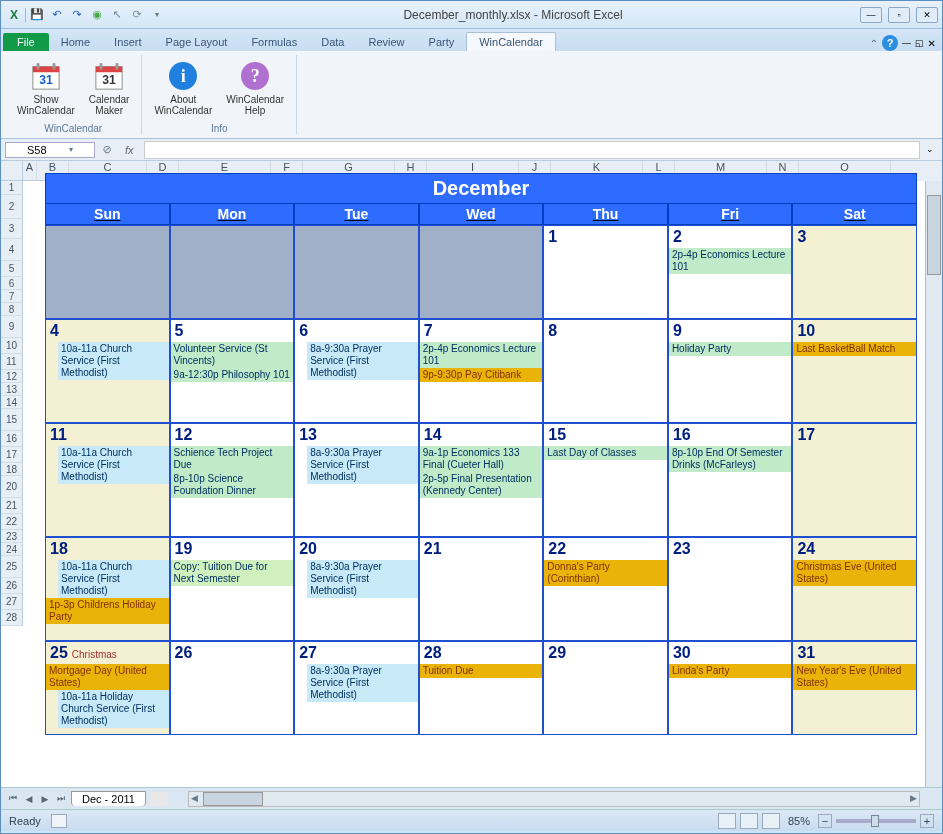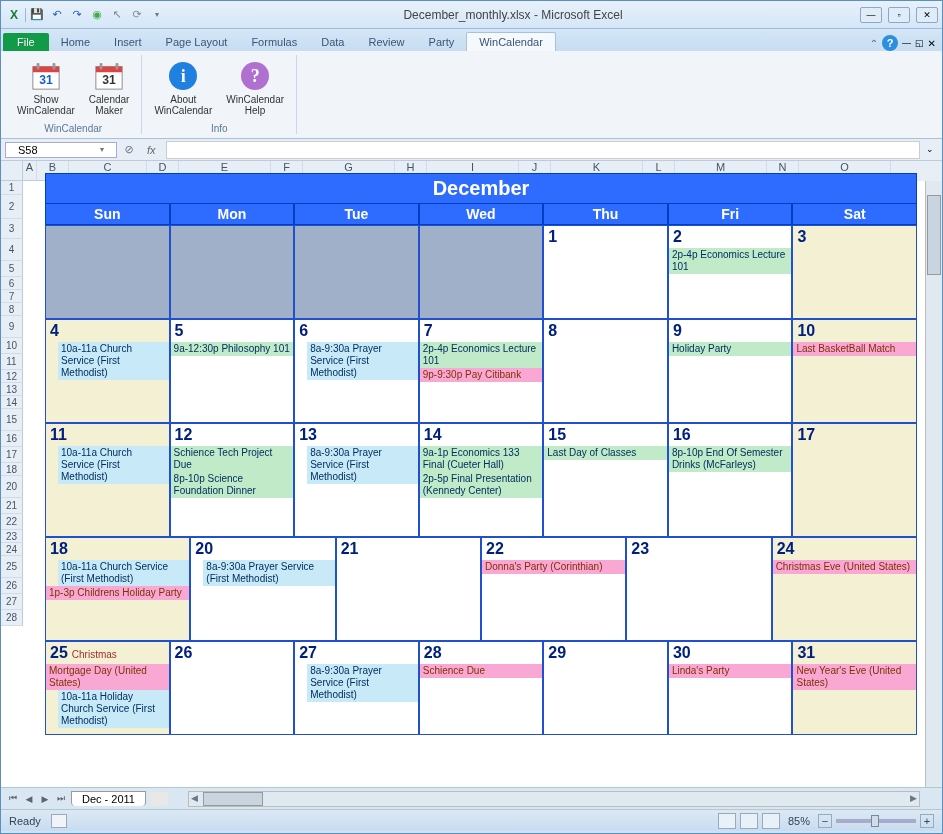--- a/index.html
+++ b/index.html
@@ -16,47 +16,47 @@
 .ribbon-tab.active { background: #f5f8fc; border: 1px solid #a8c0d8; border-bottom: none; border-radius: 2px 2px 0 0; }
 .ribbon-right { margin-left: auto; display: flex; gap: 4px; align-items: center; padding-right: 6px; }
 .ribbon-body { height: 88px; background: #f1f5fa; border-bottom: 1px solid #a8c0d8; display: flex; padding: 4px; }
 .ribbon-group { display: flex; flex-direction: column; align-items: center; border-right: 1px solid #c8d8e8; padding: 0 8px; }
 .ribbon-group-items { display: flex; gap: 6px; flex: 1; }
 .ribbon-btn { display: flex; flex-direction: column; align-items: center; justify-content: center; cursor: pointer; padding: 2px 4px; text-align: center; }
 .ribbon-btn-icon { width: 32px; height: 32px; display: flex; align-items: center; justify-content: center; font-size: 20px; margin-bottom: 2px; }
 .ribbon-btn-label { font-size: 10px; color: #333; line-height: 11px; }
 .ribbon-group-label { font-size: 10px; color: #5a789a; margin-top: 2px; }
 .namebox-bar { height: 22px; background: #e8eef5; border-bottom: 1px solid #bcd; display: flex; align-items: center; padding: 0 4px; gap: 4px; }
-.namebox { width: 112px; background: white; border: 1px solid #aac; padding: 1px 12px; font-size: 11px; display: flex; align-items: center; justify-content: space-between; }
+.namebox { width: 90px; background: white; border: 1px solid #aac; padding: 1px 21px; font-size: 11px; display: flex; align-items: center; justify-content: space-between; }
 .fx-label { font-style: italic; color: #666; padding: 0 6px; }
 .formula-input { flex: 1; background: white; border: 1px solid #ccc; height: 18px; }
 .grid-area { position: relative; background: white; height: 626px; display: flex; }
 .row-headers { width: 22px; background: #e8eef5; }
 .col-row-corner { width: 22px; height: 20px; background: #e8eef5; border-right: 1px solid #bcd; border-bottom: 1px solid #bcd; }
 .col-headers { height: 20px; background: #e8eef5; display: flex; }
 .row-hdr { height: 14px; border-bottom: 1px solid #d0dce8; border-right: 1px solid #bcd; font-size: 10px; text-align: center; color: #456; }
 .col-hdr { border-right: 1px solid #d0dce8; border-bottom: 1px solid #bcd; font-size: 11px; text-align: center; color: #456; }
 .grid-content { flex: 1; overflow: hidden; position: relative; }
 .calendar { position: absolute; left: 22px; top: 12px; width: 872px; }
 .cal-title { background: #2e6cff; color: white; text-align: center; font-size: 20px; font-weight: bold; padding: 3px 0; border: 1px solid #0040c0; }
-.cal-dayrow { display: flex; }
+.cal-dayrow { display: flex; text-decoration: underline; }
 .cal-dayhdr { flex: 1; background: #2e6cff; color: white; text-align: center; font-weight: bold; font-size: 14px; padding: 2px 0; border: 1px solid #0040c0; border-top: none; }
 .cal-weeks { }
 .cal-week { display: flex; }
 .cal-cell { flex: 1; min-height: 80px; border: 1px solid #2050d0; background: white; display: flex; flex-direction: column; overflow: hidden; }
 .cal-cell.short { min-height: 94px; }
 .cal-cell.blank { background: #9fb0c8; }
 .cal-cell.weekend { background: #f4f0d4; }
 .cal-daynum { font-size: 16px; font-weight: bold; color: #002080; padding: 2px 4px; }
 .cal-daynum.hol { display: flex; gap: 4px; align-items: baseline; }
 .cal-holname { font-size: 10px; font-weight: normal; color: #a03030; }
 .cal-event { font-size: 10px; padding: 1px 3px; color: #003060; line-height: 12px; }
 .ev-blue { background: #c8eaf8; margin-left: 12px; }
 .ev-green { background: #c0eac8; }
-.ev-orange { background: #f9a8d4; color: #803000; }
+.ev-orange { background: #eab308; color: #803000; }
 .ev-lgreen { background: #d0f0c0; }
 .sheet-tabs { height: 22px; background: #dae6f2; display: flex; align-items: center; border-top: 1px solid #acc; padding: 0 4px; }
 .tab-nav { display: flex; gap: 0; }
 .tab-nav-btn { width: 16px; height: 16px; cursor: pointer; display: flex; align-items: center; justify-content: center; font-size: 9px; color: #567; }
 .sheet-tab { background: white; border: 1px solid #999; border-bottom: none; padding: 1px 10px; font-size: 11px; cursor: pointer; margin-left: 2px; border-radius: 0 0 4px 4px; }
 .new-sheet { width: 18px; height: 14px; background: #e8e8e8; margin-left: 4px; cursor: pointer; border-radius: 0 4px 4px 0; }
 .h-scroll { flex: 1; margin-left: 20px; height: 16px; background: #e0e8f0; border: 1px solid #bbb; position: relative; margin-right: 18px; }
 .h-thumb { position: absolute; left: 14px; width: 60px; height: 14px; background: #c8d4e0; border: 1px solid #999; }
 .status-bar { height: 22px; background: linear-gradient(#dce8f4, #c8dcf0); display: flex; align-items: center; padding: 0 8px; font-size: 11px; color: #345; border-top: 1px solid #acc; }
 .status-right { margin-left: auto; display: flex; align-items: center; gap: 4px; }
@@ -245,20 +245,21 @@
               <div class="cal-daynum"><span>3</span></div>
             </div>
           </div>
           <div class="cal-week">
             <div class="cal-cell weekend" style="min-height: 104px;">
               <div class="cal-daynum"><span>4</span></div>
               <div class="cal-event ev-blue">10a-11a Church Service (First Methodist)</div>
             </div>
             <div class="cal-cell" style="min-height: 104px;">
               <div class="cal-daynum"><span>5</span></div>
+              <div class="cal-event ev-green">Volunteer Service (St Vincents)</div>
               <div class="cal-event ev-green">9a-12:30p Philosophy 101</div>
             </div>
             <div class="cal-cell" style="min-height: 104px;">
               <div class="cal-daynum"><span>6</span></div>
               <div class="cal-event ev-blue">8a-9:30a Prayer Service (First Methodist)</div>
             </div>
             <div class="cal-cell" style="min-height: 104px;">
               <div class="cal-daynum"><span>7</span></div>
               <div class="cal-event ev-green">2p-4p Economics Lecture 101</div>
               <div class="cal-event ev-orange">9p-9:30p Pay Citibank</div>
@@ -304,20 +305,24 @@
             </div>
             <div class="cal-cell weekend" style="min-height: 114px;">
               <div class="cal-daynum"><span>17</span></div>
             </div>
           </div>
           <div class="cal-week">
             <div class="cal-cell weekend" style="min-height: 104px;">
               <div class="cal-daynum"><span>18</span></div>
               <div class="cal-event ev-blue">10a-11a Church Service (First Methodist)</div>
               <div class="cal-event ev-orange">1p-3p Childrens Holiday Party</div>
+            </div>
+            <div class="cal-cell" style="min-height: 104px;">
+              <div class="cal-daynum"><span>19</span></div>
+              <div class="cal-event ev-lgreen">Copy: Tuition Due for Next Semester</div>
             </div>
             <div class="cal-cell" style="min-height: 104px;">
               <div class="cal-daynum"><span>20</span></div>
               <div class="cal-event ev-blue">8a-9:30a Prayer Service (First Methodist)</div>
             </div>
             <div class="cal-cell" style="min-height: 104px;">
               <div class="cal-daynum"><span>21</span></div>
             </div>
             <div class="cal-cell" style="min-height: 104px;">
               <div class="cal-daynum"><span>22</span></div>
@@ -342,21 +347,21 @@
             </div>
             <div class="cal-cell" style="min-height: 94px;">
               <div class="cal-daynum"><span>26</span></div>
             </div>
             <div class="cal-cell" style="min-height: 94px;">
               <div class="cal-daynum"><span>27</span></div>
               <div class="cal-event ev-blue">8a-9:30a Prayer Service (First Methodist)</div>
             </div>
             <div class="cal-cell" style="min-height: 94px;">
               <div class="cal-daynum"><span>28</span></div>
-              <div class="cal-event ev-orange">Schience Due</div>
+              <div class="cal-event ev-orange">Tuition Due</div>
             </div>
             <div class="cal-cell" style="min-height: 94px;">
               <div class="cal-daynum"><span>29</span></div>
             </div>
             <div class="cal-cell" style="min-height: 94px;">
               <div class="cal-daynum"><span>30</span></div>
               <div class="cal-event ev-orange">Linda's Party</div>
             </div>
             <div class="cal-cell weekend" style="min-height: 94px;">
               <div class="cal-daynum"><span>31</span></div>

